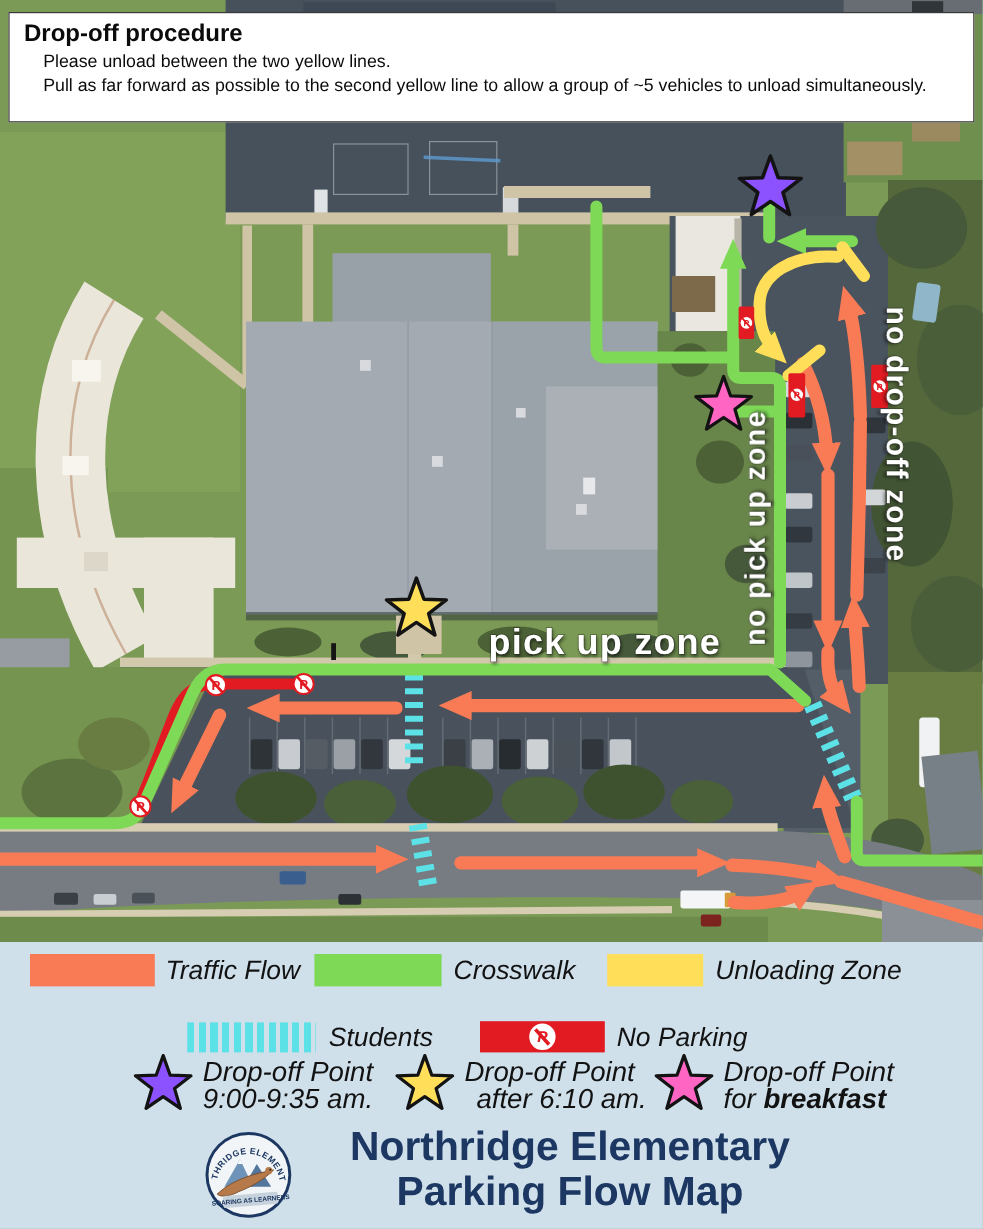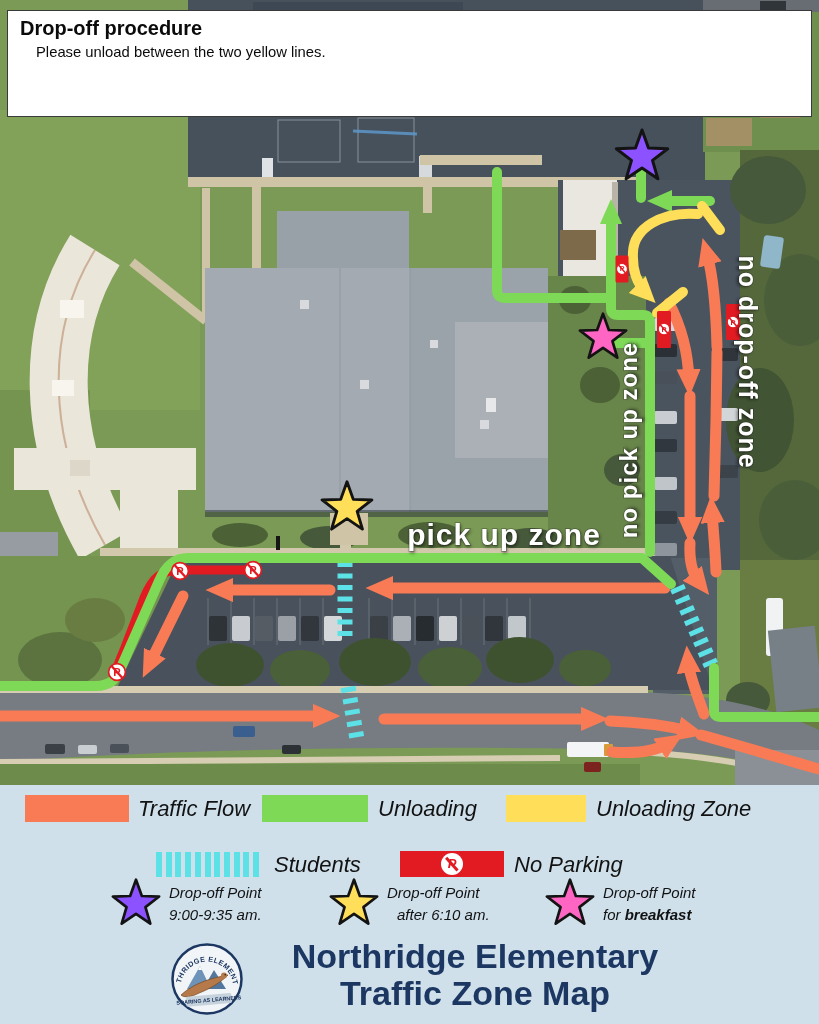--- a/index.html
+++ b/index.html
@@ -14,39 +14,39 @@
   .flow{stroke:var(--traffic);fill:none;stroke-width:11;stroke-linecap:round;stroke-linejoin:round;}
   .unload{stroke:var(--unloading);fill:none;stroke-width:10;stroke-linecap:round;}
   .cross{stroke:var(--crosswalk);fill:none;stroke-width:15;stroke-dasharray:5 6.5;}
   .npline{stroke:var(--no_parking_red);fill:none;stroke-width:9;stroke-linecap:round;}
   .fill-traffic{fill:var(--traffic);} .fill-ped{fill:var(--pedestrian);} .fill-unload{fill:var(--unloading);}
   .np-ring{fill:#fff;stroke:var(--no_parking_red);stroke-width:1.6;}
   .np-text{fill:var(--no_parking_red);font-size:10.5px;font-weight:bold;text-anchor:middle;}
   .np-slash{stroke:var(--no_parking_red);stroke-width:2.2;}
   .star-purple{color:var(--star_purple);} .star-yellow{color:var(--star_yellow);} .star-pink{color:var(--star_pink);}
   
-  .procedure-box{position:absolute;left:7px;top:10px;width:805px;height:107px;background:#fff;
+  .procedure-box{position:absolute;left:7px;top:10px;width:805px;height:92px;background:#fff;
     border:1px solid #3a3a3a;box-sizing:border-box;padding:5px 12px 13px 12px;color:#0b0b0b;}
   .procedure-box h1{margin:0 0 2px 0;font-size:20px;line-height:24px;}
   .procedure-box .pline{font-size:14.8px;line-height:20px;margin-left:16px;}
   .procedure-box .pjust{text-align:justify;}
   
   .legend{position:absolute;left:0;top:785px;width:653px;height:155px;color:#121212;font-style:italic;}
   .lg{position:absolute;}
   .sw{position:absolute;height:27px;}
   .sw-traffic{background:var(--traffic);} .sw-ped{background:var(--pedestrian);} .sw-unload{background:var(--unloading);}
   .lg-label{font-size:22px;line-height:27px;white-space:nowrap;}
   .sw-cross{background:repeating-linear-gradient(90deg,var(--crosswalk) 0 6px,transparent 6px 9.7px);height:25px;}
   .sw-np{background:var(--no_parking_red);height:26px;display:flex;align-items:center;justify-content:center;}
   .np-circle{position:relative;width:22px;height:22px;border-radius:50%;background:#fff;display:block;}
   .np-p{position:absolute;left:0;right:0;top:3px;text-align:center;font-size:13px;font-weight:bold;color:var(--no_parking_red);line-height:16px;}
   .np-bar{position:absolute;left:50%;top:50%;width:17px;height:2.6px;background:var(--no_parking_red);
           transform:translate(-50%,-50%) rotate(48deg);}
   .drop-item{position:absolute;display:flex;align-items:center;gap:6px;}
-  .drop-text{font-size:15px;line-height:22px;white-space:nowrap;}
+  .drop-text{font-size:23px;line-height:22px;white-space:nowrap;}
   
   .footer{position:absolute;left:0;top:936px;width:819px;height:88px;}
   .logo{position:absolute;left:170px;top:6px;}
   .f-title{position:absolute;left:250px;top:2px;width:450px;text-align:center;color:var(--title_navy);font-weight:bold;}
   .f-title .t1{font-size:34px;line-height:37px;}
   .f-title .t2{font-size:34px;line-height:36px;}
 </style>
 </head>
 <body>
 
@@ -292,27 +292,28 @@
     <text class="maplabel" x="747" y="370" font-size="25" text-anchor="middle" letter-spacing="1" transform="rotate(90 747 362)">no drop-off zone</text>
 
     <use href="#star5" transform="translate(642,157)" class="star-purple"></use>
     <use href="#star5" transform="translate(347,508) scale(0.97)" class="star-yellow"></use>
     <use href="#star5" transform="translate(603,338) scale(0.9)" class="star-pink"></use>
   </svg>
 
   <div class="procedure-box">
     <h1>Drop-off procedure</h1>
     <div class="pline">Please unload between the two yellow lines.</div>
+    <div class="pline">Pull as far forward as possible to the second yellow line to allow a group of ~5 vehicles to unload simultaneously.</div>
   </div>
 
   <div class="legend">
     <div class="sw sw-traffic" style="left:25px;top:10px;width:104px;"></div>
     <div class="lg lg-label" style="left:138px;top:10px;">Traffic Flow</div>
     <div class="sw sw-ped" style="left:262px;top:10px;width:106px;"></div>
-    <div class="lg lg-label" style="left:378px;top:10px;">Unloading</div>
+    <div class="lg lg-label" style="left:378px;top:10px;">Crosswalk</div>
     <div class="sw sw-unload" style="left:506px;top:10px;width:80px;"></div>
     <div class="lg lg-label" style="left:596px;top:10px;">Unloading Zone</div>
 
     <div class="sw sw-cross" style="left:156px;top:67px;width:107px;"></div>
     <div class="lg lg-label" style="left:274px;top:66px;">Students</div>
     <div class="sw sw-np" style="left:400px;top:66px;width:104px;">
       <span class="np-circle">
         <span class="np-p">P</span>
         <span class="np-bar"></span>
       </span>
@@ -359,17 +360,17 @@
       <polygon points="-4,10 7,-9 19,10" fill="#53779c"></polygon>
       <polygon points="-9,-9 -7,-13 -5,-9" fill="#ffffff"></polygon>
       <path d="M-26,16 C-12,3 6,-1 21,-4 C12,5 0,11 -8,14 C-15,18 -23,19 -26,16 Z" fill="#b5794a" stroke="#7c4f2c" stroke-width="0.8"></path>
       <circle cx="17" cy="-3.5" r="3" fill="#b5794a"></circle>
       <circle cx="18.2" cy="-4.2" r="0.8" fill="#2b1d10"></circle>
       <rect x="-23" y="16" width="46" height="10" rx="2" fill="#c7d3dc" transform="rotate(-5)"></rect>
       <text y="23" font-size="5.4" font-weight="bold" fill="var(--title_navy)" text-anchor="middle" transform="rotate(-5)">SOARING AS LEARNERS</text>
     </svg>
     <div class="f-title">
       <div class="t1">Northridge Elementary</div>
-      <div class="t2">Traffic Zone Map</div>
+      <div class="t2">Parking Flow Map</div>
     </div>
   </div>
 
 </div>
 
 </body></html>

